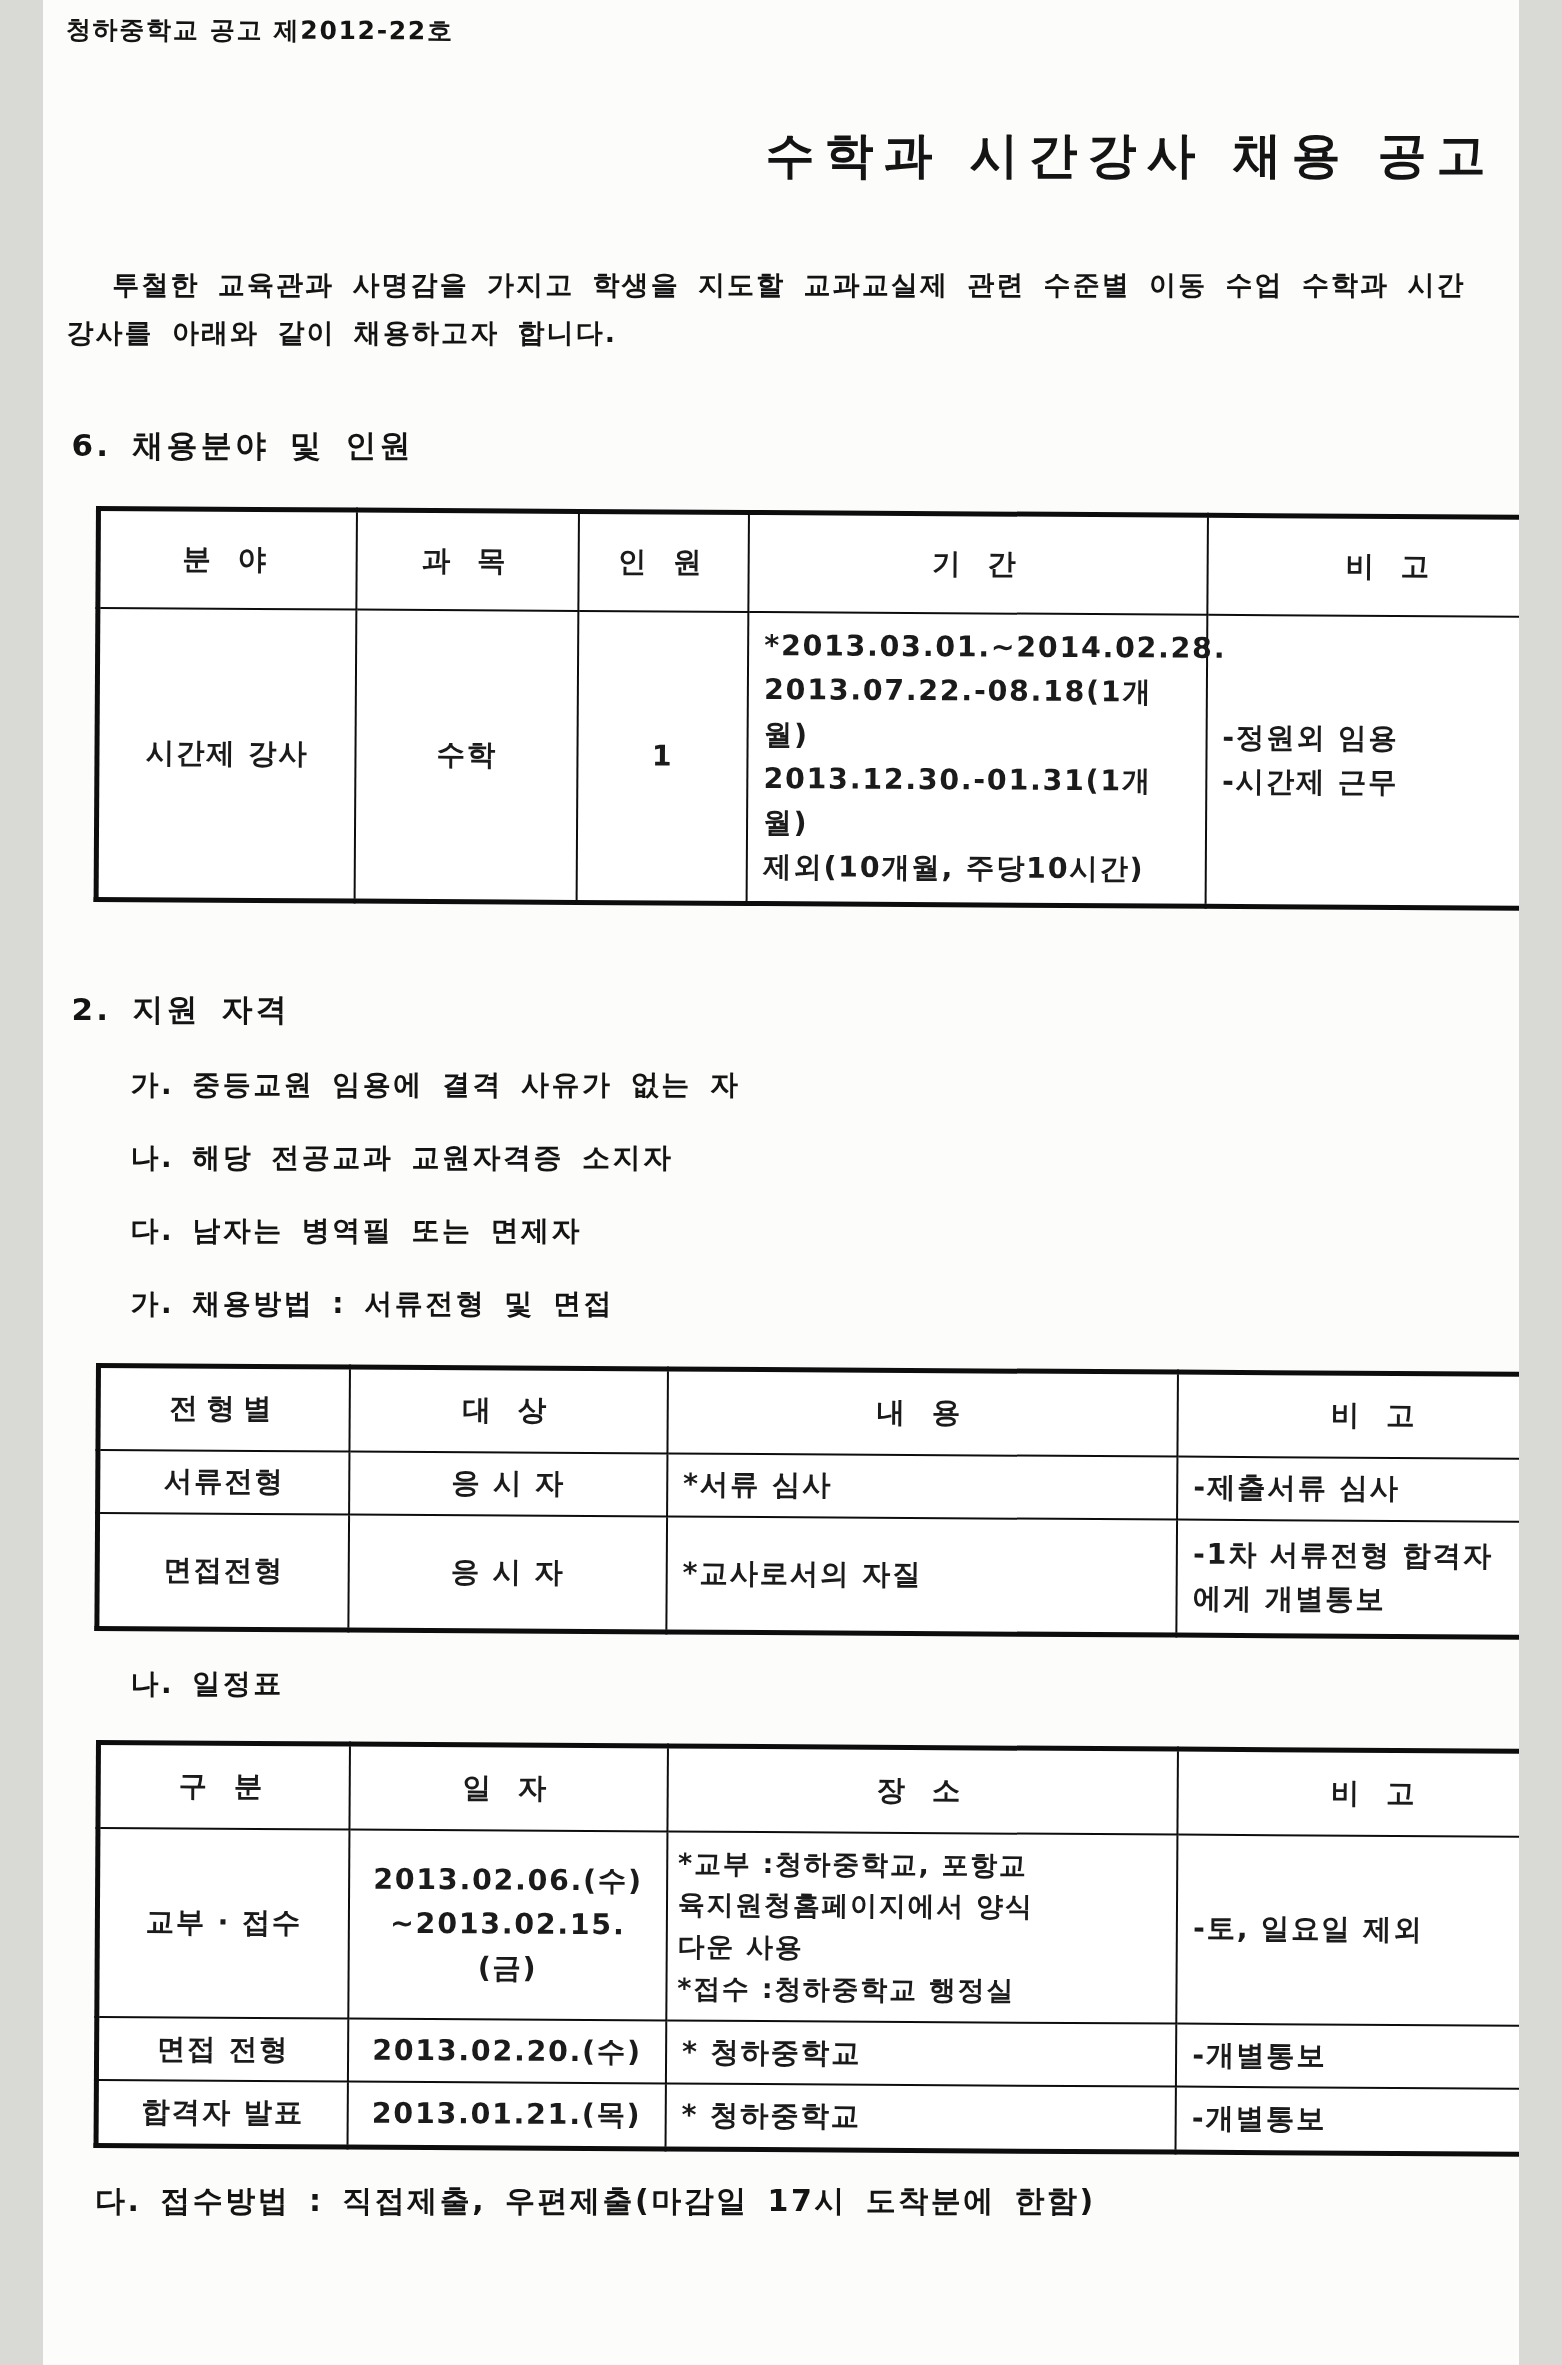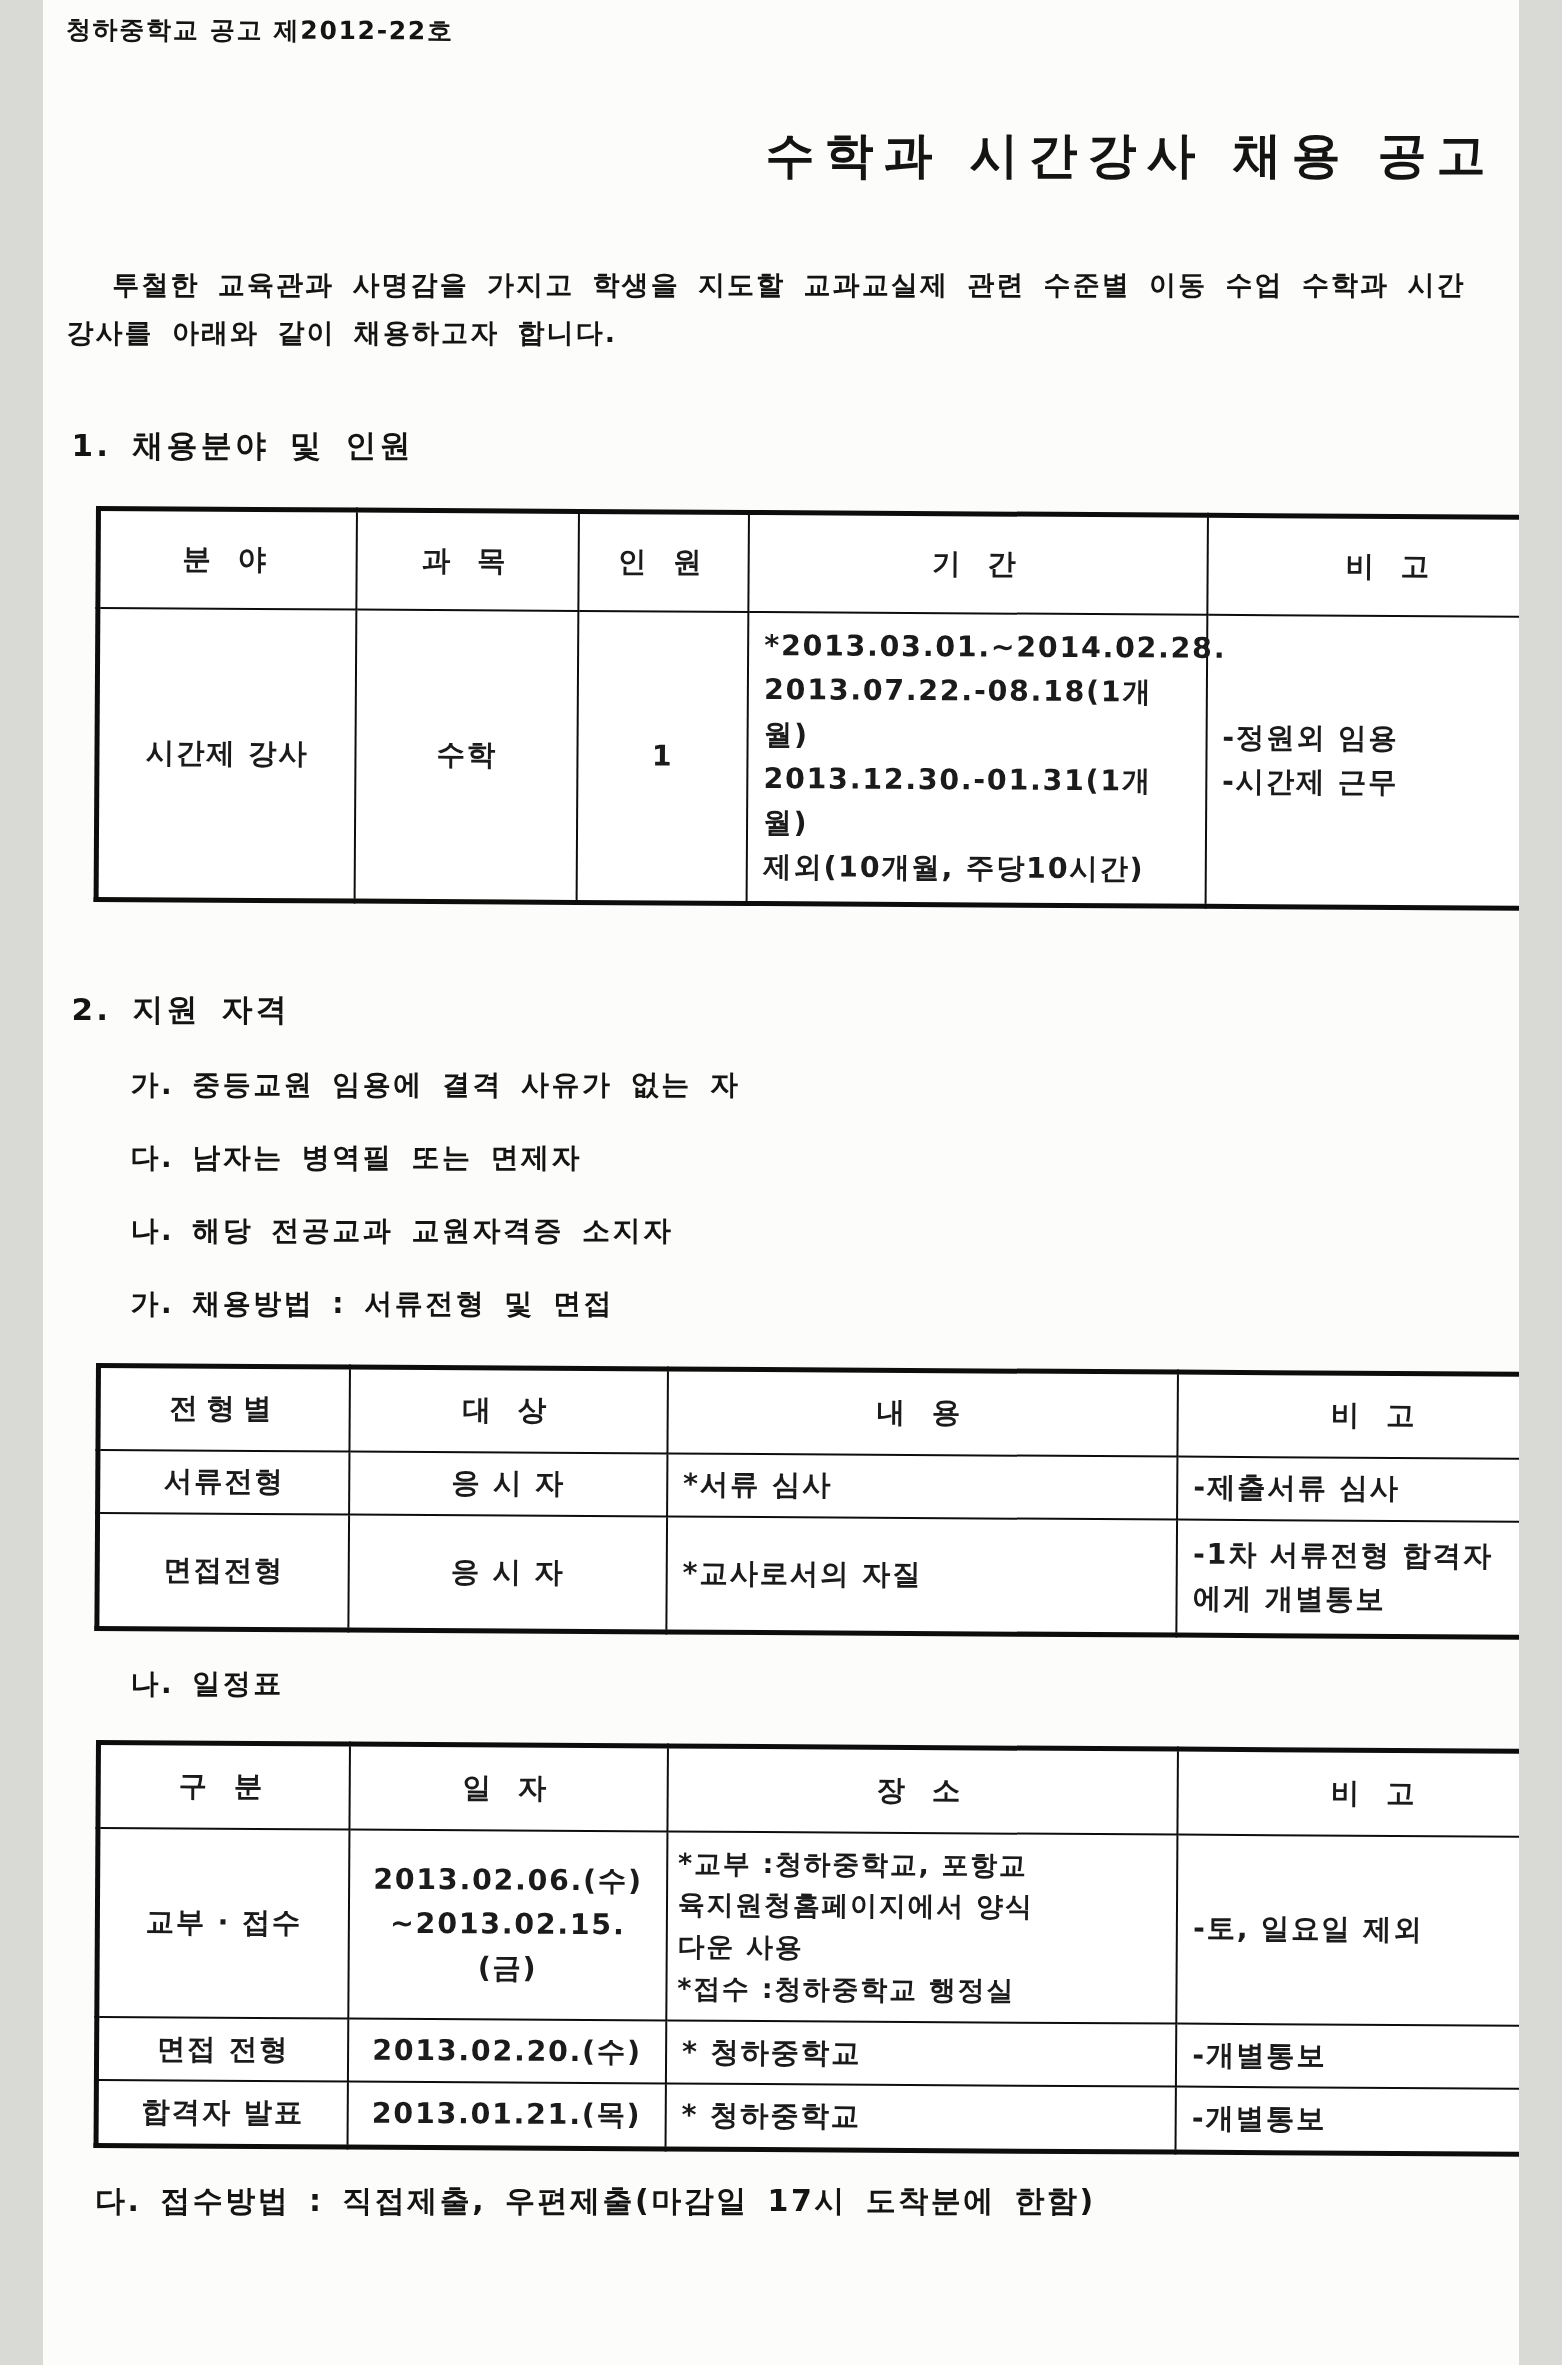--- a/index.html
+++ b/index.html
@@ -104,21 +104,21 @@
 <body>
 
 <div class="page">
 
   <div class="ref">청하중학교 공고 제2012-22호</div>
 
   <div class="doc-title">수학과 시간강사 채용 공고</div>
 
   <div class="intro">투철한 교육관과 사명감을 가지고 학생을 지도할 교과교실제 관련 수준별 이동 수업 수학과 시간강사를 아래와 같이 채용하고자 합니다.</div>
 
-  <div class="sec-heading h1-heading">1. 채용분야 및 인원</div>
+  <div class="sec-heading h1-heading">6. 채용분야 및 인원</div>
 
   <table class="doc-table t1">
     <colgroup>
       <col style="width:17.5%">
         <col style="width:15%">
         <col style="width:11.5%">
         <col style="width:31%">
         <col style="width:25%">
     </colgroup>
     <thead>
@@ -140,22 +140,22 @@
 2013.12.30.-01.31(1개월)
 제외(10개월, 주당10시간)</td>
         <td class="cell-left pre note-cell">-정원외 임용
 -시간제 근무</td>
       </tr>
     </tbody>
   </table>
 
   <div class="sec-heading h2-heading">2. 지원 자격</div>
   <div class="sub-item">가. 중등교원 임용에 결격 사유가 없는 자</div>
+  <div class="sub-item">나. 해당 전공교과 교원자격증 소지자</div>
   <div class="sub-item">다. 남자는 병역필 또는 면제자</div>
-  <div class="sub-item">나. 해당 전공교과 교원자격증 소지자</div>
 
   <div class="sub-item">가. 채용방법 : 서류전형 및 면접</div>
 
   <table class="doc-table t2">
     <colgroup>
       <col style="width:17%">
         <col style="width:21.5%">
         <col style="width:34.5%">
         <col style="width:27%">
     </colgroup>

